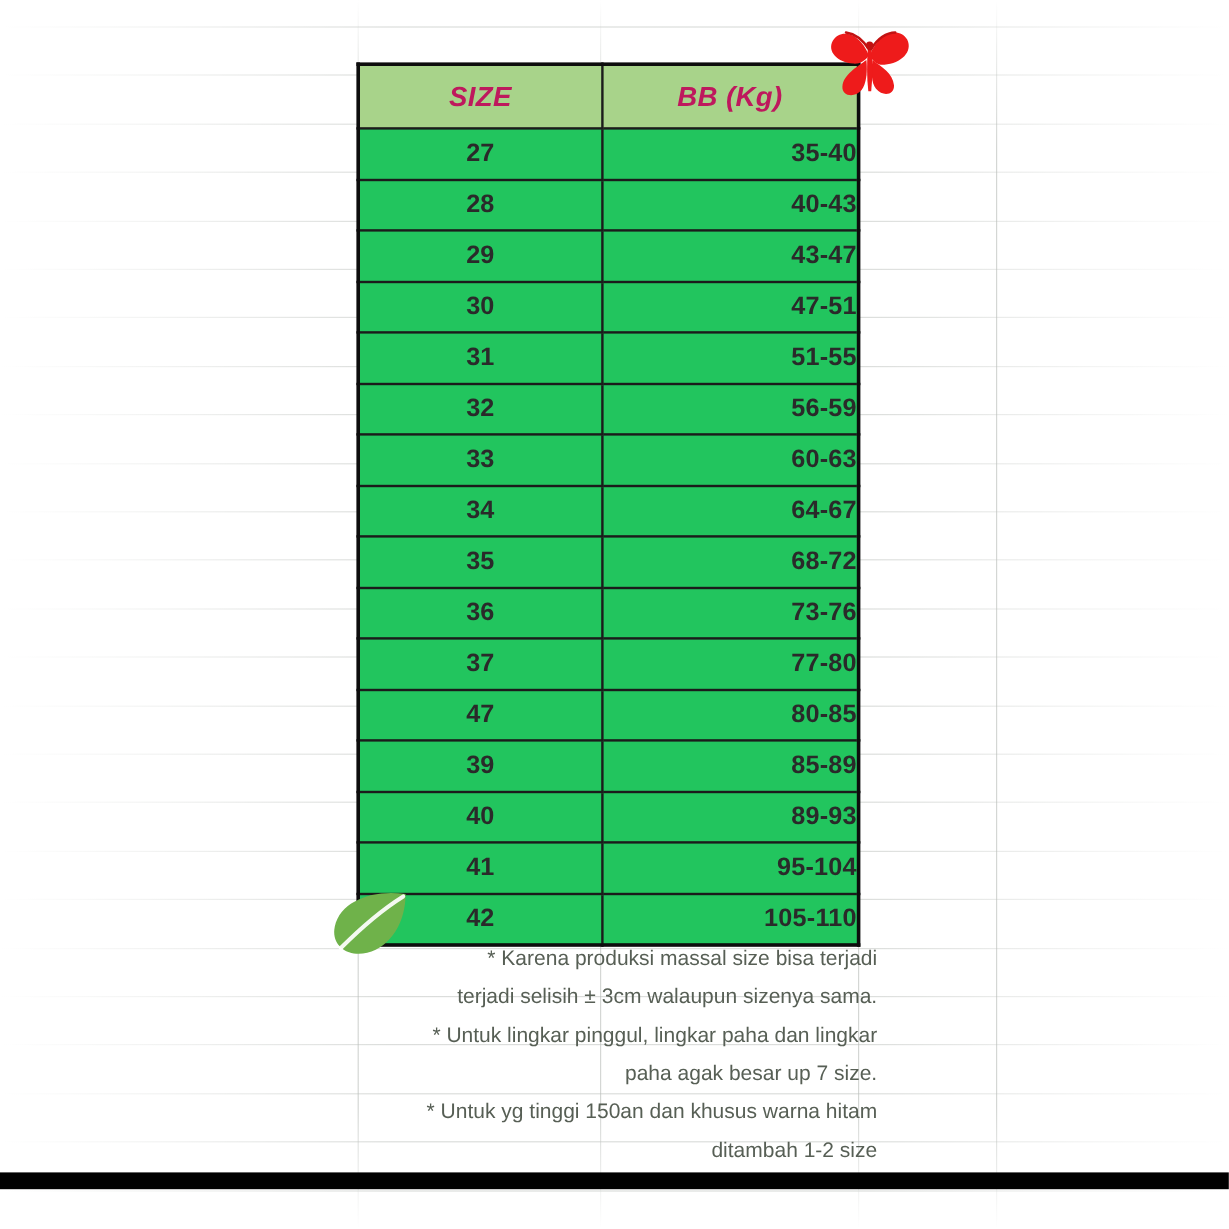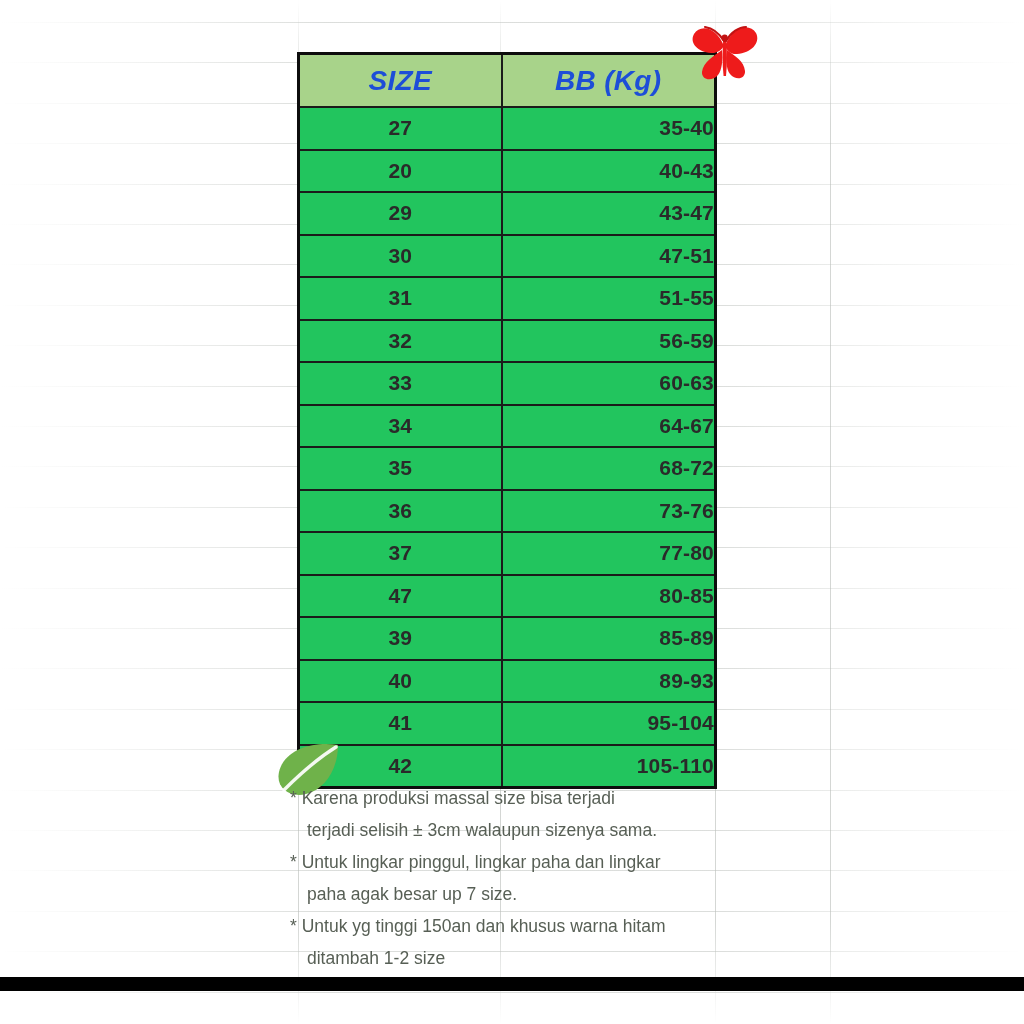--- a/index.html
+++ b/index.html
@@ -81,25 +81,25 @@
     text-align: center;
     color: #232323;
     padding: 0;
   }
   .size-table col.c-size { width: 203px; }
   .size-table col.c-bb   { width: 214px; }
 
   .size-table thead th {
     background: #a8d38a;
     height: 51px;
-    font-size: 28px;
+    font-size: 23px;
     font-weight: bold;
     font-style: italic;
     letter-spacing: 0.3px;
-    color: #1d4ed8;
+    color: #be185d;
   }
   .size-table tbody td {
     background: #22c55e;
     height: 40.5px;
     font-size: 21px;
     font-weight: bold;
     color: #2a2a2a;
   }
   .size-table tbody td.bb-col {
     letter-spacing: 0.2px;
@@ -120,23 +120,24 @@
     left: 272px;
     top: 742px;
     width: 72px;
     height: 56px;
     pointer-events: none;
   }
 
   
   .notes {
     position: absolute;
-    left: 290px;
+    left: 301px;
     top: 782px;
     width: 430px;
+    text-align: right;
   }
   .note-line {
     font-size: 17.5px;
     line-height: 32px;
     color: #575f55;
     white-space: nowrap;
     font-family: "Liberation Sans", sans-serif;
   }
   .note-line.indent {
     padding-left: 17px;
@@ -189,21 +190,21 @@
         <th>SIZE</th>
         <th>BB (Kg)</th>
       </tr>
     </thead>
     <tbody id="table-body">
         <tr>
           <td class="size-col">27</td>
           <td class="bb-col">35-40</td>
         </tr>
         <tr>
-          <td class="size-col">20</td>
+          <td class="size-col">28</td>
           <td class="bb-col">40-43</td>
         </tr>
         <tr>
           <td class="size-col">29</td>
           <td class="bb-col">43-47</td>
         </tr>
         <tr>
           <td class="size-col">30</td>
           <td class="bb-col">47-51</td>
         </tr>

